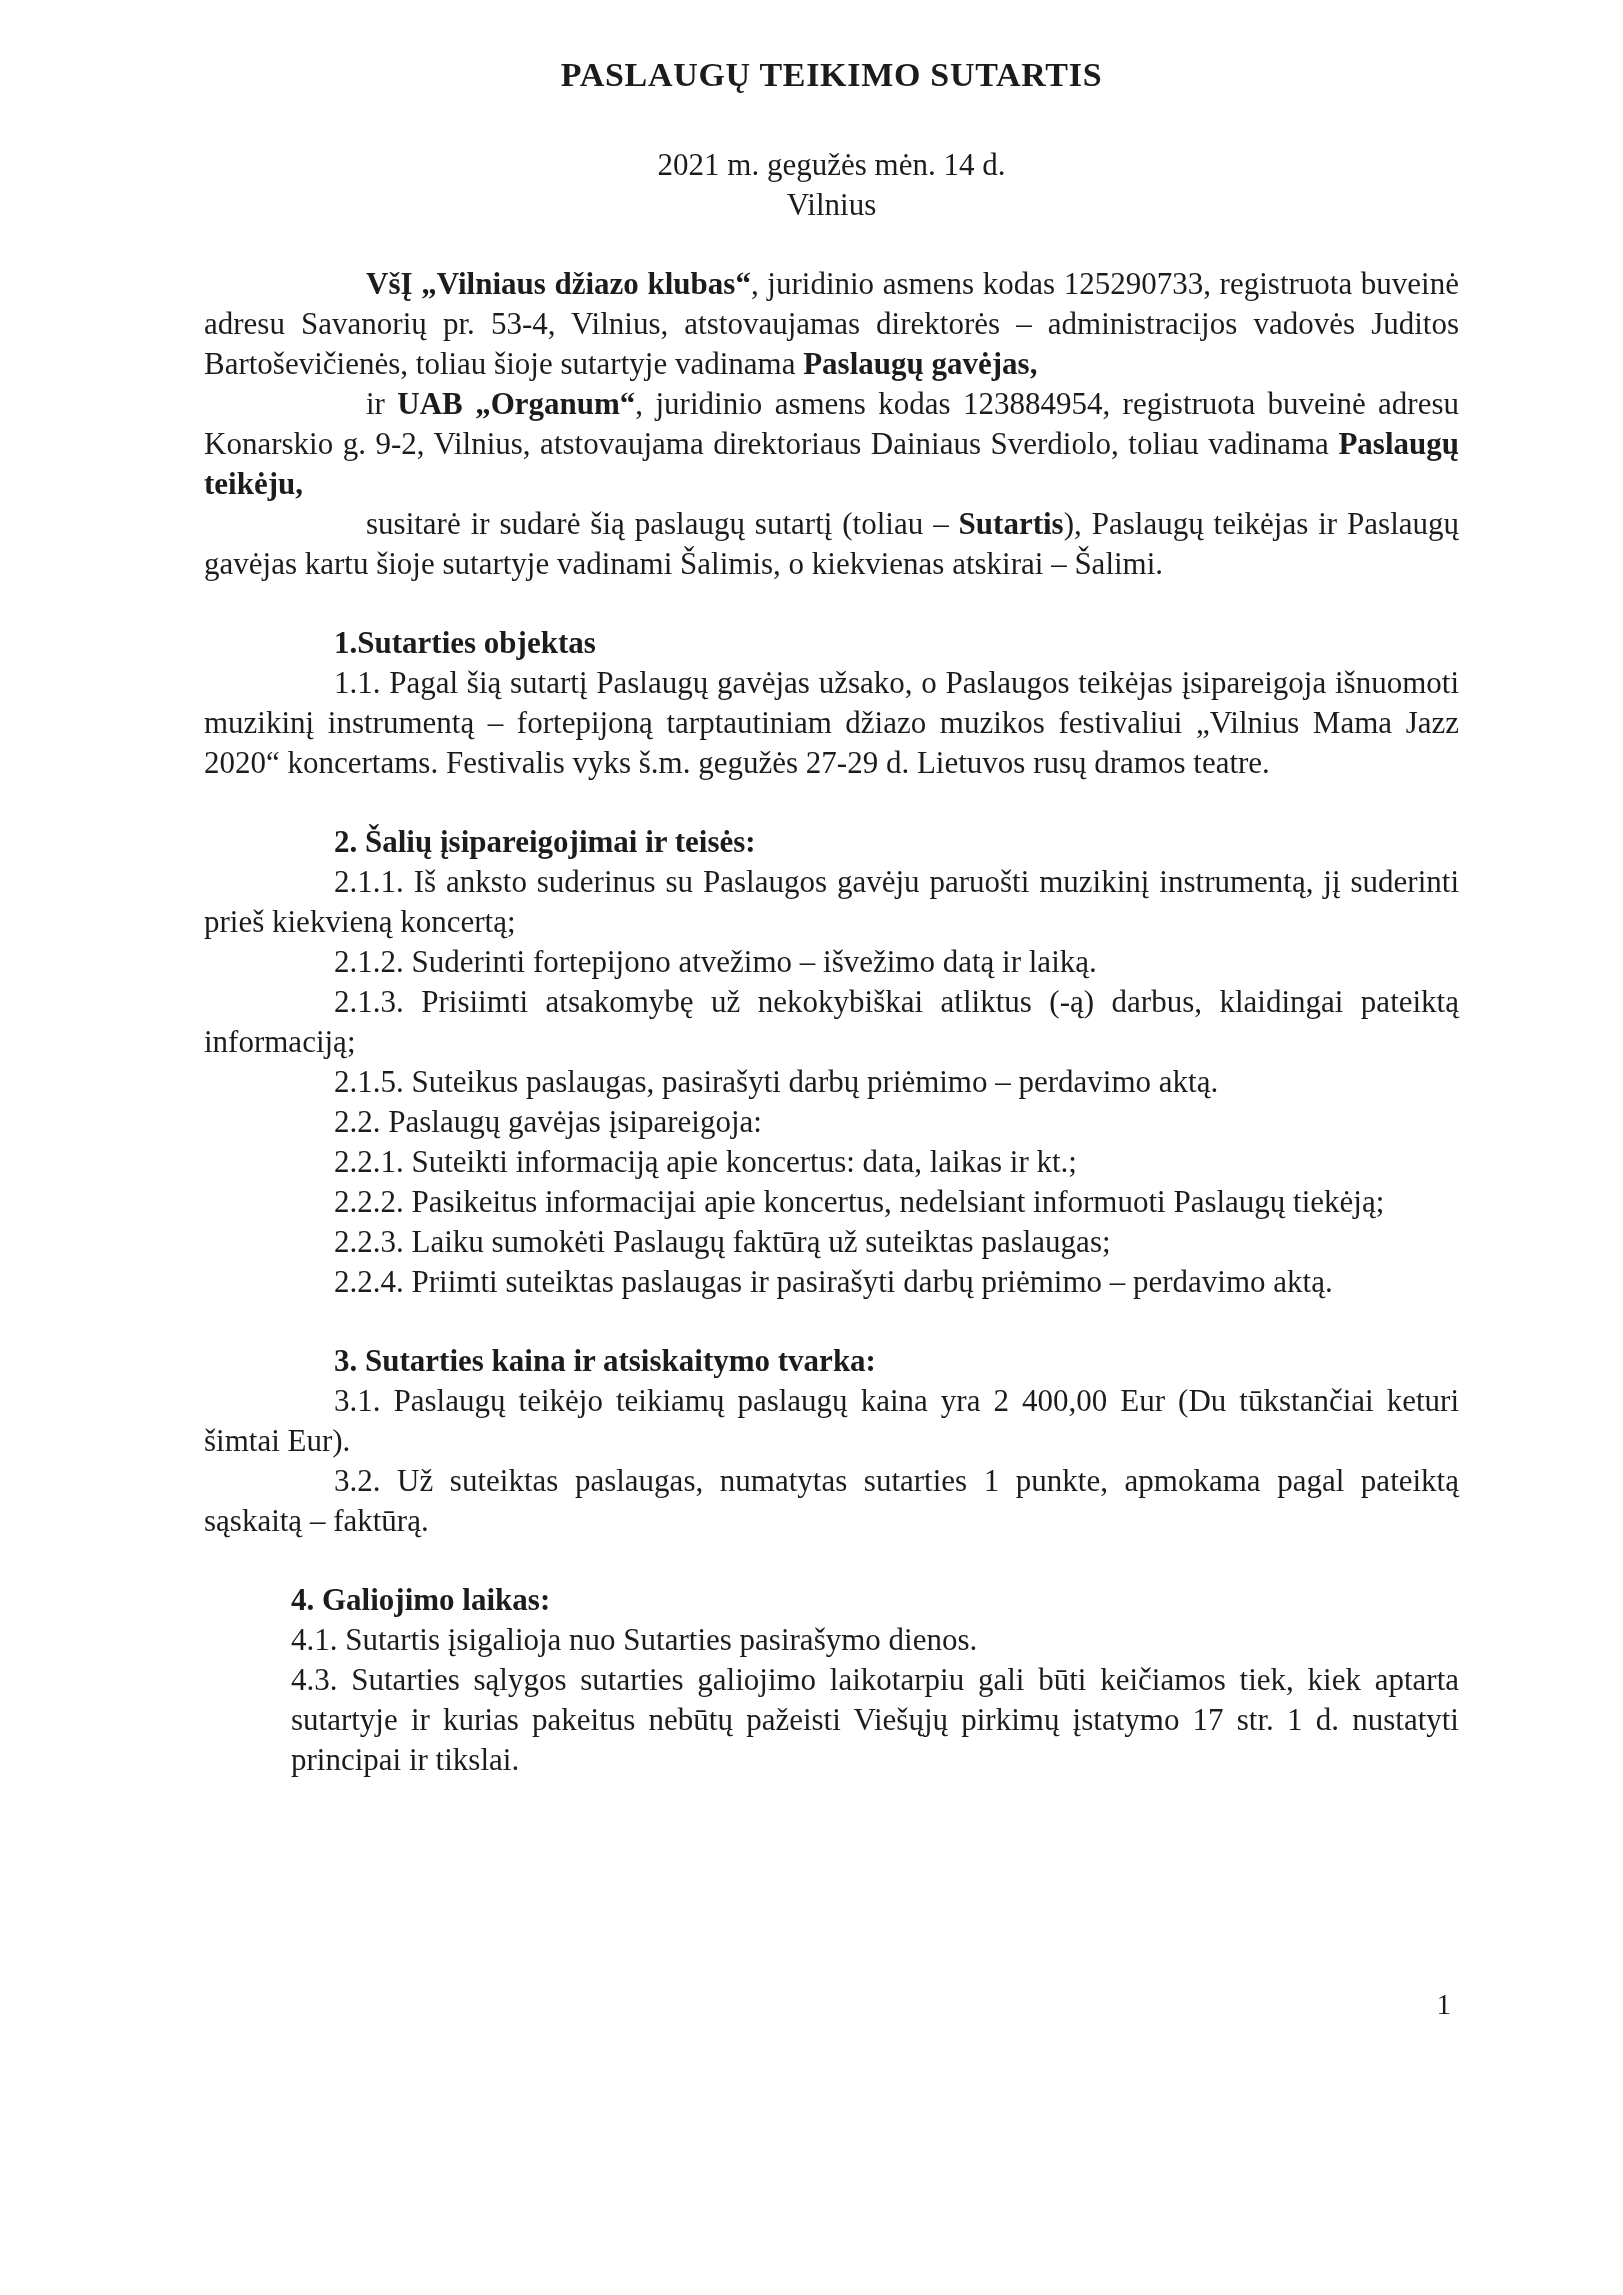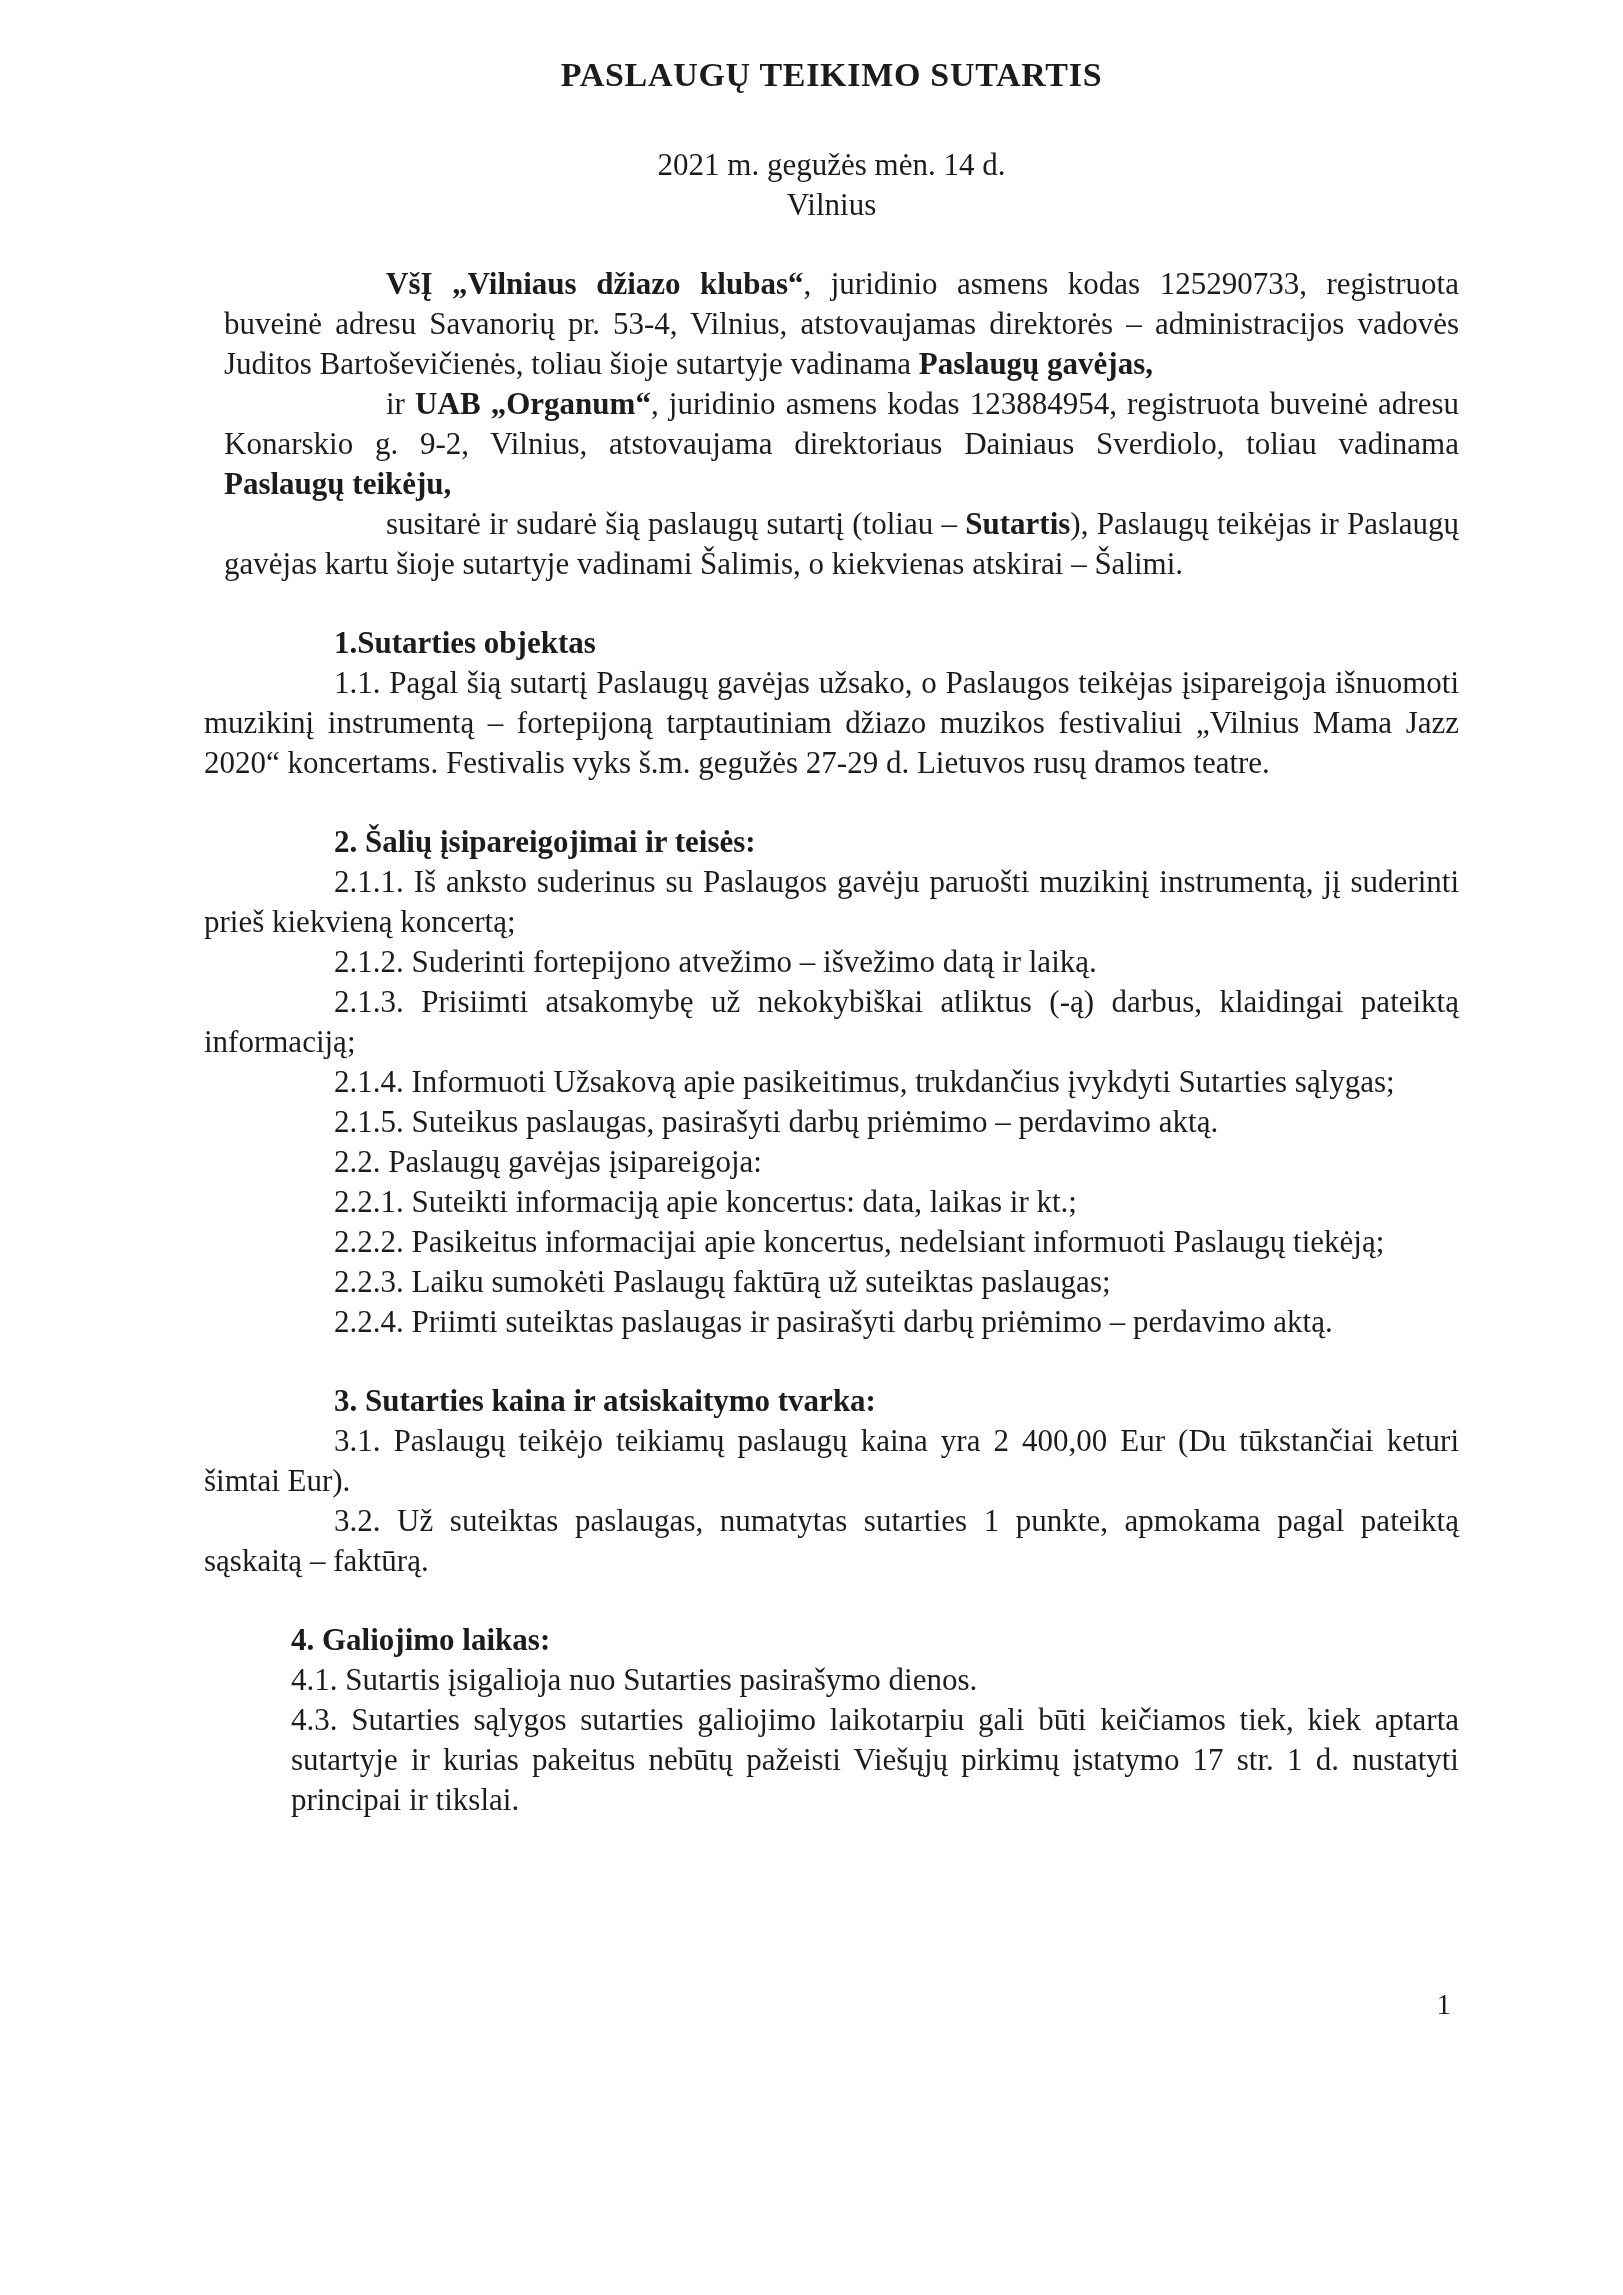--- a/index.html
+++ b/index.html
@@ -27,21 +27,21 @@
     letter-spacing: 0.7px;
   }
   .center-line {
     text-align: center;
     margin: 0;
   }
   p {
     margin: 0;
     text-align: justify;
   }
-  p.intro   { text-indent: 162px; margin-left: 20px; }
+  p.intro   { text-indent: 162px; }
   p.item    { text-indent: 130px; }
   p.heading { font-weight: bold; margin-left: 130px; text-align: left; }
   p.heading4{ font-weight: bold; margin-left: 87px; text-align: left; }
   p.item4   { margin-left: 87px; }
   p.gap     { margin-top: 39px; }
   span.b    { font-weight: bold; }
   .page-number {
     position: absolute;
     top: 1984px;
     right: 157px;
@@ -59,21 +59,20 @@
   <div id="doc-body">
       <p class="intro gap"><span class="b">VšĮ „Vilniaus džiazo klubas“</span><span>, juridinio asmens kodas 125290733, registruota buveinė adresu Savanorių pr. 53-4, Vilnius, atstovaujamas direktorės – administracijos vadovės Juditos Bartoševičienės, toliau šioje sutartyje vadinama </span><span class="b">Paslaugų gavėjas,</span></p>
       <p class="intro"><span>ir </span><span class="b">UAB „Organum“</span><span>, juridinio asmens kodas 123884954, registruota buveinė adresu Konarskio g. 9-2, Vilnius, atstovaujama direktoriaus Dainiaus Sverdiolo, toliau vadinama </span><span class="b">Paslaugų teikėju,</span></p>
       <p class="intro"><span>susitarė ir sudarė šią paslaugų sutartį (toliau – </span><span class="b">Sutartis</span><span>), Paslaugų teikėjas ir Paslaugų gavėjas kartu šioje sutartyje vadinami Šalimis, o kiekvienas atskirai – Šalimi.</span></p>
       <p class="heading gap"><span class="b">1.Sutarties objektas</span></p>
       <p class="item"><span>1.1. Pagal šią sutartį Paslaugų gavėjas užsako, o Paslaugos teikėjas įsipareigoja išnuomoti muzikinį instrumentą – fortepijoną tarptautiniam džiazo muzikos festivaliui „Vilnius Mama Jazz 2020“ koncertams. Festivalis vyks š.m. gegužės 27-29 d. Lietuvos rusų dramos teatre.</span></p>
       <p class="heading gap"><span class="b">2. Šalių įsipareigojimai ir teisės:</span></p>
       <p class="item"><span>2.1.1. Iš anksto suderinus su Paslaugos gavėju paruošti muzikinį instrumentą, jį suderinti prieš kiekvieną koncertą;</span></p>
       <p class="item"><span>2.1.2. Suderinti fortepijono atvežimo – išvežimo datą ir laiką.</span></p>
       <p class="item"><span>2.1.3. Prisiimti atsakomybę už nekokybiškai atliktus (-ą) darbus, klaidingai pateiktą informaciją;</span></p>
-      <p class="item"><span>2.1.4. Informuoti Užsakovą apie pasikeitimus, trukdančius įvykdyti Sutarties sąlygas;</span></p>
       <p class="item"><span>2.1.5. Suteikus paslaugas, pasirašyti darbų priėmimo – perdavimo aktą.</span></p>
       <p class="item"><span>2.2. Paslaugų gavėjas įsipareigoja:</span></p>
       <p class="item"><span>2.2.1. Suteikti informaciją apie koncertus: data, laikas ir kt.;</span></p>
       <p class="item"><span>2.2.2. Pasikeitus informacijai apie koncertus, nedelsiant informuoti Paslaugų tiekėją;</span></p>
       <p class="item"><span>2.2.3. Laiku sumokėti Paslaugų faktūrą už suteiktas paslaugas;</span></p>
       <p class="item"><span>2.2.4. Priimti suteiktas paslaugas ir pasirašyti darbų priėmimo – perdavimo aktą.</span></p>
       <p class="heading gap"><span class="b">3. Sutarties kaina ir atsiskaitymo tvarka:</span></p>
       <p class="item"><span>3.1. Paslaugų teikėjo teikiamų paslaugų kaina yra 2 400,00 Eur (Du tūkstančiai keturi šimtai Eur).</span></p>
       <p class="item"><span>3.2. Už suteiktas paslaugas, numatytas sutarties 1 punkte, apmokama pagal pateiktą sąskaitą – faktūrą.</span></p>
       <p class="heading4 gap"><span class="b">4. Galiojimo laikas:</span></p>

